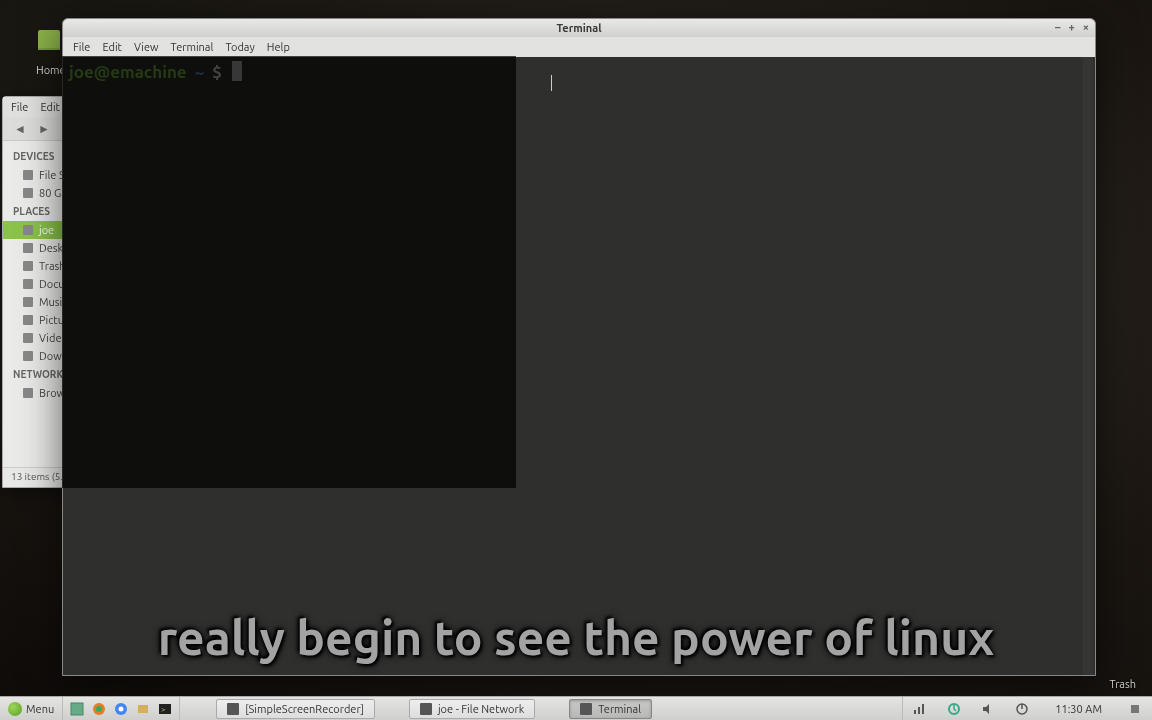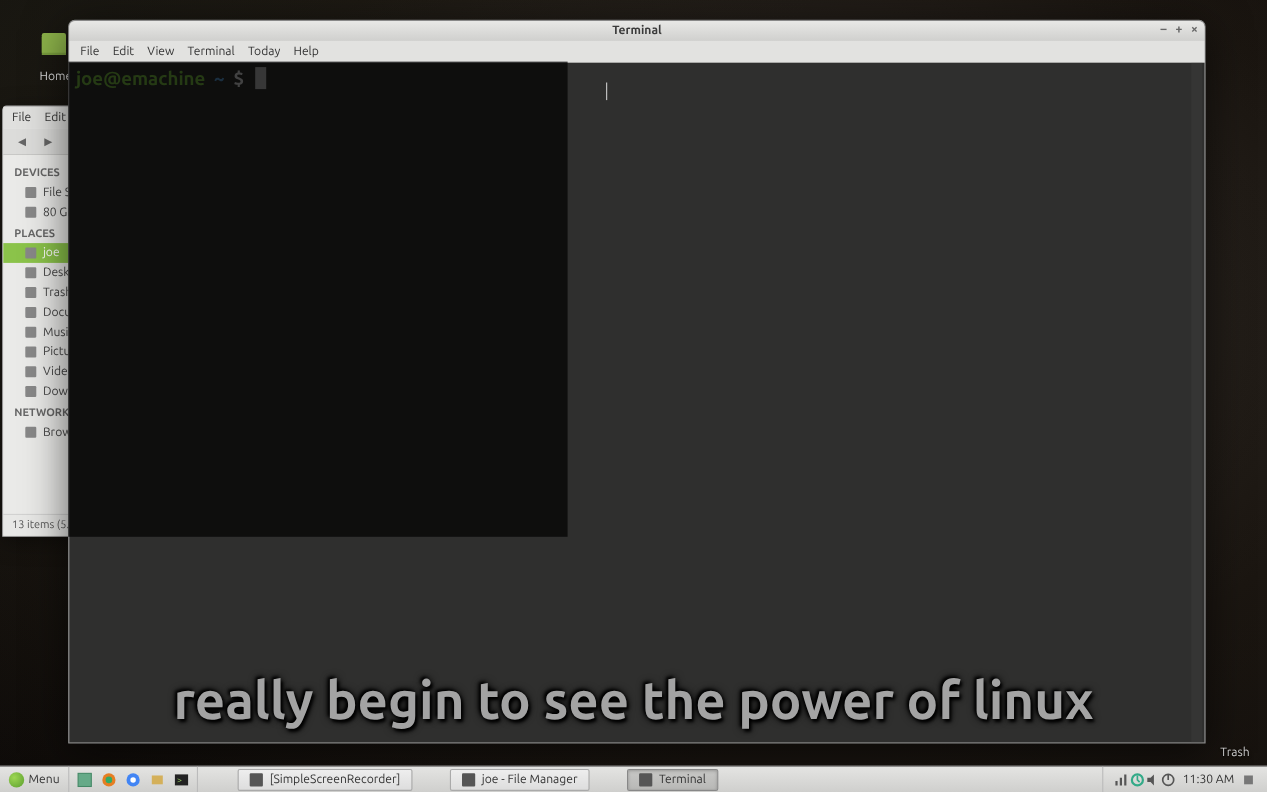--- a/index.html
+++ b/index.html
@@ -125,21 +125,21 @@
   background:radial-gradient(circle at 35% 35%,#9dd653,#5a9e2e);}
 .tb-launchers{display:flex;gap:2px;padding:0 4px;height:100%;align-items:center;
   border-right:1px solid #bbb;}
 .tb-launch{width:20px;height:20px;border-radius:2px;display:flex;align-items:center;justify-content:center;}
 .tb-tasks{display:flex;gap:2px;padding:0 4px;height:100%;align-items:center;flex:1;}
 .tb-task{height:20px;padding:0 10px;display:flex;align-items:center;gap:6px;
   background:linear-gradient(#eee,#ddd);border:1px solid #aaa;border-radius:2px;margin-left:32px;}
 .tb-task.active{background:linear-gradient(#c8c8c6,#b8b8b6);border-color:#888;
   box-shadow:inset 0 1px 3px rgba(0,0,0,.25);}
 .tb-task-icon{width:12px;height:12px;background:#555;border-radius:1px;}
-.tb-tray{display:flex;gap:0;padding:0 10px;align-items:center;height:100%;
+.tb-tray{display:flex;gap:20px;padding:0 10px;align-items:center;height:100%;
   border-left:1px solid #bbb;}
 .tb-tray-icon{width:14px;height:14px;}
 .tb-clock{padding:0 6px;font-size:11px;}
 
 
 .dim-overlay{
   position:absolute; left:62px; top:56px; width:454px; height:432px;
   background:rgba(0,0,0,.7); pointer-events:none;
 }
 
@@ -425,21 +425,21 @@
         </svg>
     </div>
   </div>
   <div class="tb-tasks" id="tb-tasks">
       <div class="tb-task">
         <span class="tb-task-icon"></span>
         <span>[SimpleScreenRecorder]</span>
       </div>
       <div class="tb-task">
         <span class="tb-task-icon"></span>
-        <span>joe - File Manager</span>
+        <span>joe - File Network</span>
       </div>
       <div class="tb-task active">
         <span class="tb-task-icon"></span>
         <span>Terminal</span>
       </div>
     </div>
   <div class="tb-tray">
     <svg class="tb-tray-icon" viewBox="0 0 14 14">
         <path d="M1 12h2V8H1zM5 12h2V5H5zM9 12h2V2H9z" fill="#555"></path>
       </svg>

